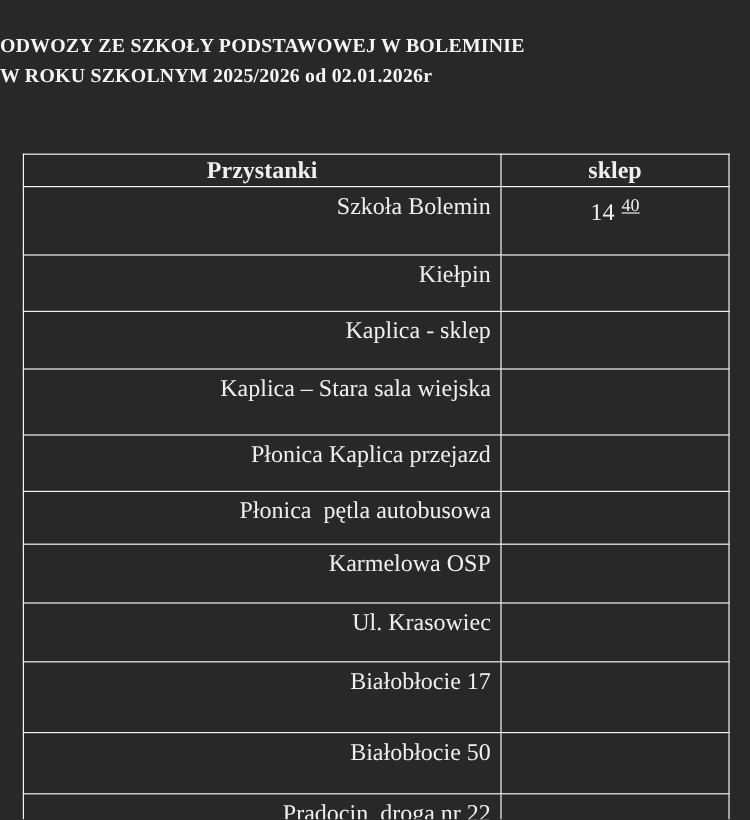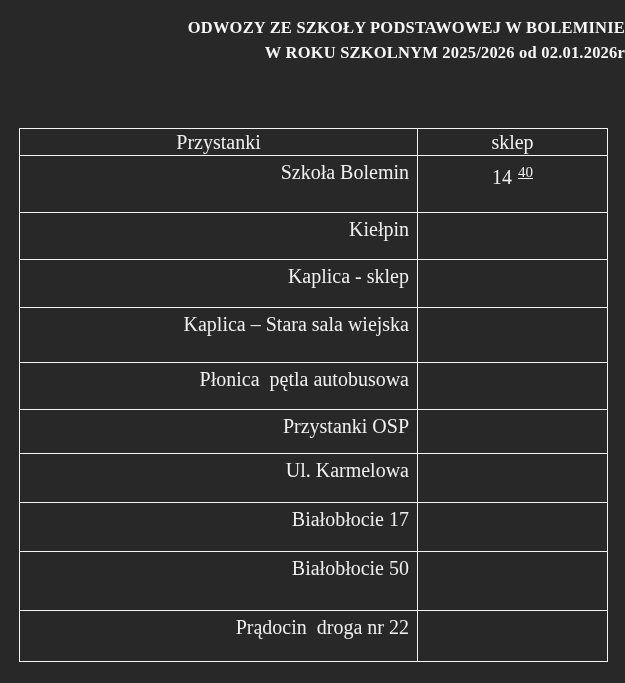--- a/index.html
+++ b/index.html
@@ -10,22 +10,22 @@
   .page {
     position: relative;
     width: 625px;
     height: 683px;
     background: #282828;
     font-family: "Liberation Serif", "DejaVu Serif", serif;
     color: #f2f2f2;
     overflow: hidden;
   }
   .doc-title {
-    padding-top: 15px;
-    text-align: right;
+    padding-top: 25px;
+    text-align: left;
     font-weight: bold;
     font-size: 16.5px;
     line-height: 25px;
     color: #f5f5f5;
     letter-spacing: 0.2px;
   }
   table.schedule {
     position: absolute;
     left: 19px;
     top: 128px;
@@ -42,20 +42,21 @@
     font-size: 20px;
     color: #efefef;
     vertical-align: top;
     overflow: hidden;
   }
   table.schedule thead th {
     height: 25px;
     text-align: center;
     padding: 0 4px;
     line-height: 26px;
+    font-weight: bold;
   }
   table.schedule td.stop-cell {
     text-align: right;
     padding: 3px 8px 2px 8px;
     line-height: 27px;
     white-space: pre-wrap; 
   }
   table.schedule td.course-cell {
     text-align: center;
     padding: 3px 4px 2px 4px;
@@ -115,33 +116,37 @@
   <tr>
     <td class="stop-cell">Kaplica - sklep</td>
     <td class="course-cell"><span></span></td>
   </tr>
 
   <tr>
     <td class="stop-cell">Kaplica – Stara sala wiejska</td>
     <td class="course-cell"><span></span></td>
   </tr>
 
+  <tr>
+    <td class="stop-cell">Płonica Kaplica przejazd</td>
+    <td class="course-cell"><span></span></td>
+  </tr>
 
   <tr>
     <td class="stop-cell">Płonica  pętla autobusowa</td>
     <td class="course-cell"><span></span></td>
   </tr>
 
   <tr>
-    <td class="stop-cell">Przystanki OSP</td>
+    <td class="stop-cell">Karmelowa OSP</td>
     <td class="course-cell"><span></span></td>
   </tr>
 
   <tr>
-    <td class="stop-cell">Ul. Karmelowa</td>
+    <td class="stop-cell">Ul. Krasowiec</td>
     <td class="course-cell"><span></span></td>
   </tr>
 
   <tr>
     <td class="stop-cell">Białobłocie 17</td>
     <td class="course-cell"><span></span></td>
   </tr>
 
   <tr>
     <td class="stop-cell">Białobłocie 50</td>

